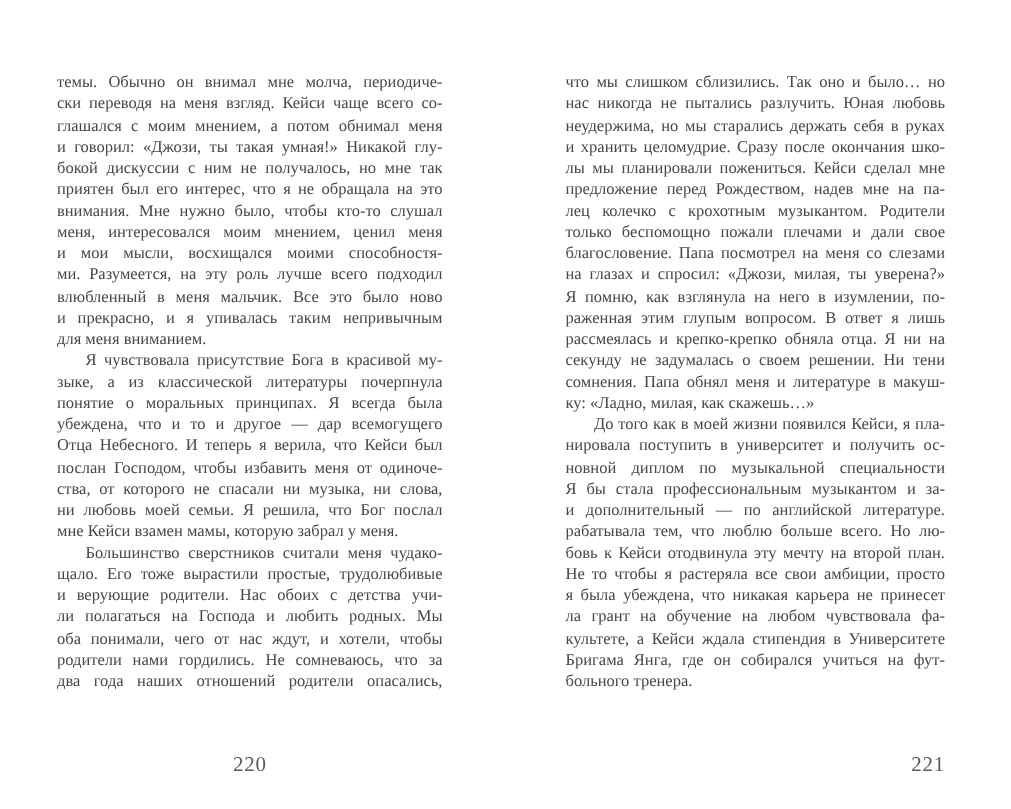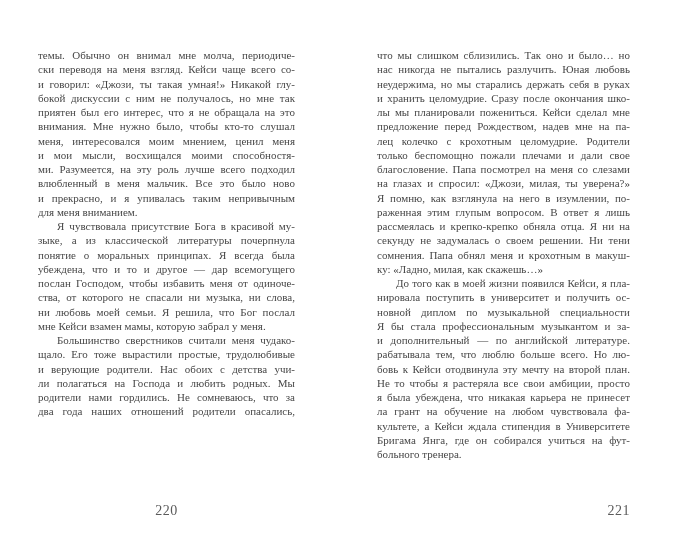--- a/index.html
+++ b/index.html
@@ -62,64 +62,67 @@
   }
 </style>
 </head>
 <body style="background: rgb(255, 255, 255);">
 
 <div class="spread" style="background: rgb(255, 255, 255); color: rgb(71, 71, 71);">
   <div class="page-block left">
     <div class="lines">
         <div class="line">темы. Обычно он внимал мне молча, периодиче-</div>
         <div class="line">ски переводя на меня взгляд. Кейси чаще всего со-</div>
+        <div class="line">глашался с моим мнением, а потом обнимал меня</div>
         <div class="line">и говорил: «Джози, ты такая умная!» Никакой глу-</div>
         <div class="line">бокой дискуссии с ним не получалось, но мне так</div>
         <div class="line">приятен был его интерес, что я не обращала на это</div>
         <div class="line">внимания. Мне нужно было, чтобы кто-то слушал</div>
         <div class="line">меня, интересовался моим мнением, ценил меня</div>
         <div class="line">и мои мысли, восхищался моими способностя-</div>
         <div class="line">ми. Разумеется, на эту роль лучше всего подходил</div>
         <div class="line">влюбленный в меня мальчик. Все это было ново</div>
         <div class="line">и прекрасно, и я упивалась таким непривычным</div>
         <div class="line noj">для меня вниманием.</div>
         <div class="line ind">Я чувствовала присутствие Бога в красивой му-</div>
         <div class="line">зыке, а из классической литературы почерпнула</div>
         <div class="line">понятие о моральных принципах. Я всегда была</div>
         <div class="line">убеждена, что и то и другое — дар всемогущего</div>
+        <div class="line">Отца Небесного. И теперь я верила, что Кейси был</div>
         <div class="line">послан Господом, чтобы избавить меня от одиноче-</div>
         <div class="line">ства, от которого не спасали ни музыка, ни слова,</div>
         <div class="line">ни любовь моей семьи. Я решила, что Бог послал</div>
         <div class="line noj">мне Кейси взамен мамы, которую забрал у меня.</div>
         <div class="line ind">Большинство сверстников считали меня чудако-</div>
         <div class="line">щало. Его тоже вырастили простые, трудолюбивые</div>
         <div class="line">и верующие родители. Нас обоих с детства учи-</div>
         <div class="line">ли полагаться на Господа и любить родных. Мы</div>
+        <div class="line">оба понимали, чего от нас ждут, и хотели, чтобы</div>
         <div class="line">родители нами гордились. Не сомневаюсь, что за</div>
         <div class="line">два года наших отношений родители опасались,</div>
       </div>
     <div class="pagenum" style="color: rgb(90, 90, 90);">220</div>
   </div>
   <div class="page-block right">
     <div class="lines">
         <div class="line">что мы слишком сблизились. Так оно и было… но</div>
         <div class="line">нас никогда не пытались разлучить. Юная любовь</div>
         <div class="line">неудержима, но мы старались держать себя в руках</div>
         <div class="line">и хранить целомудрие. Сразу после окончания шко-</div>
         <div class="line">лы мы планировали пожениться. Кейси сделал мне</div>
         <div class="line">предложение перед Рождеством, надев мне на па-</div>
-        <div class="line">лец колечко с крохотным целомудрие. Родители</div>
+        <div class="line">лец колечко с крохотным музыкантом. Родители</div>
         <div class="line">только беспомощно пожали плечами и дали свое</div>
         <div class="line">благословение. Папа посмотрел на меня со слезами</div>
         <div class="line">на глазах и спросил: «Джози, милая, ты уверена?»</div>
         <div class="line">Я помню, как взглянула на него в изумлении, по-</div>
         <div class="line">раженная этим глупым вопросом. В ответ я лишь</div>
         <div class="line">рассмеялась и крепко-крепко обняла отца. Я ни на</div>
         <div class="line">секунду не задумалась о своем решении. Ни тени</div>
-        <div class="line">сомнения. Папа обнял меня и крохотным в макуш-</div>
+        <div class="line">сомнения. Папа обнял меня и литературе в макуш-</div>
         <div class="line noj">ку: «Ладно, милая, как скажешь…»</div>
         <div class="line ind">До того как в моей жизни появился Кейси, я пла-</div>
         <div class="line">нировала поступить в университет и получить ос-</div>
         <div class="line">новной диплом по музыкальной специальности</div>
         <div class="line">Я бы стала профессиональным музыкантом и за-</div>
         <div class="line">и дополнительный — по английской литературе.</div>
         <div class="line">рабатывала тем, что люблю больше всего. Но лю-</div>
         <div class="line">бовь к Кейси отодвинула эту мечту на второй план.</div>
         <div class="line">Не то чтобы я растеряла все свои амбиции, просто</div>
         <div class="line">я была убеждена, что никакая карьера не принесет</div>

